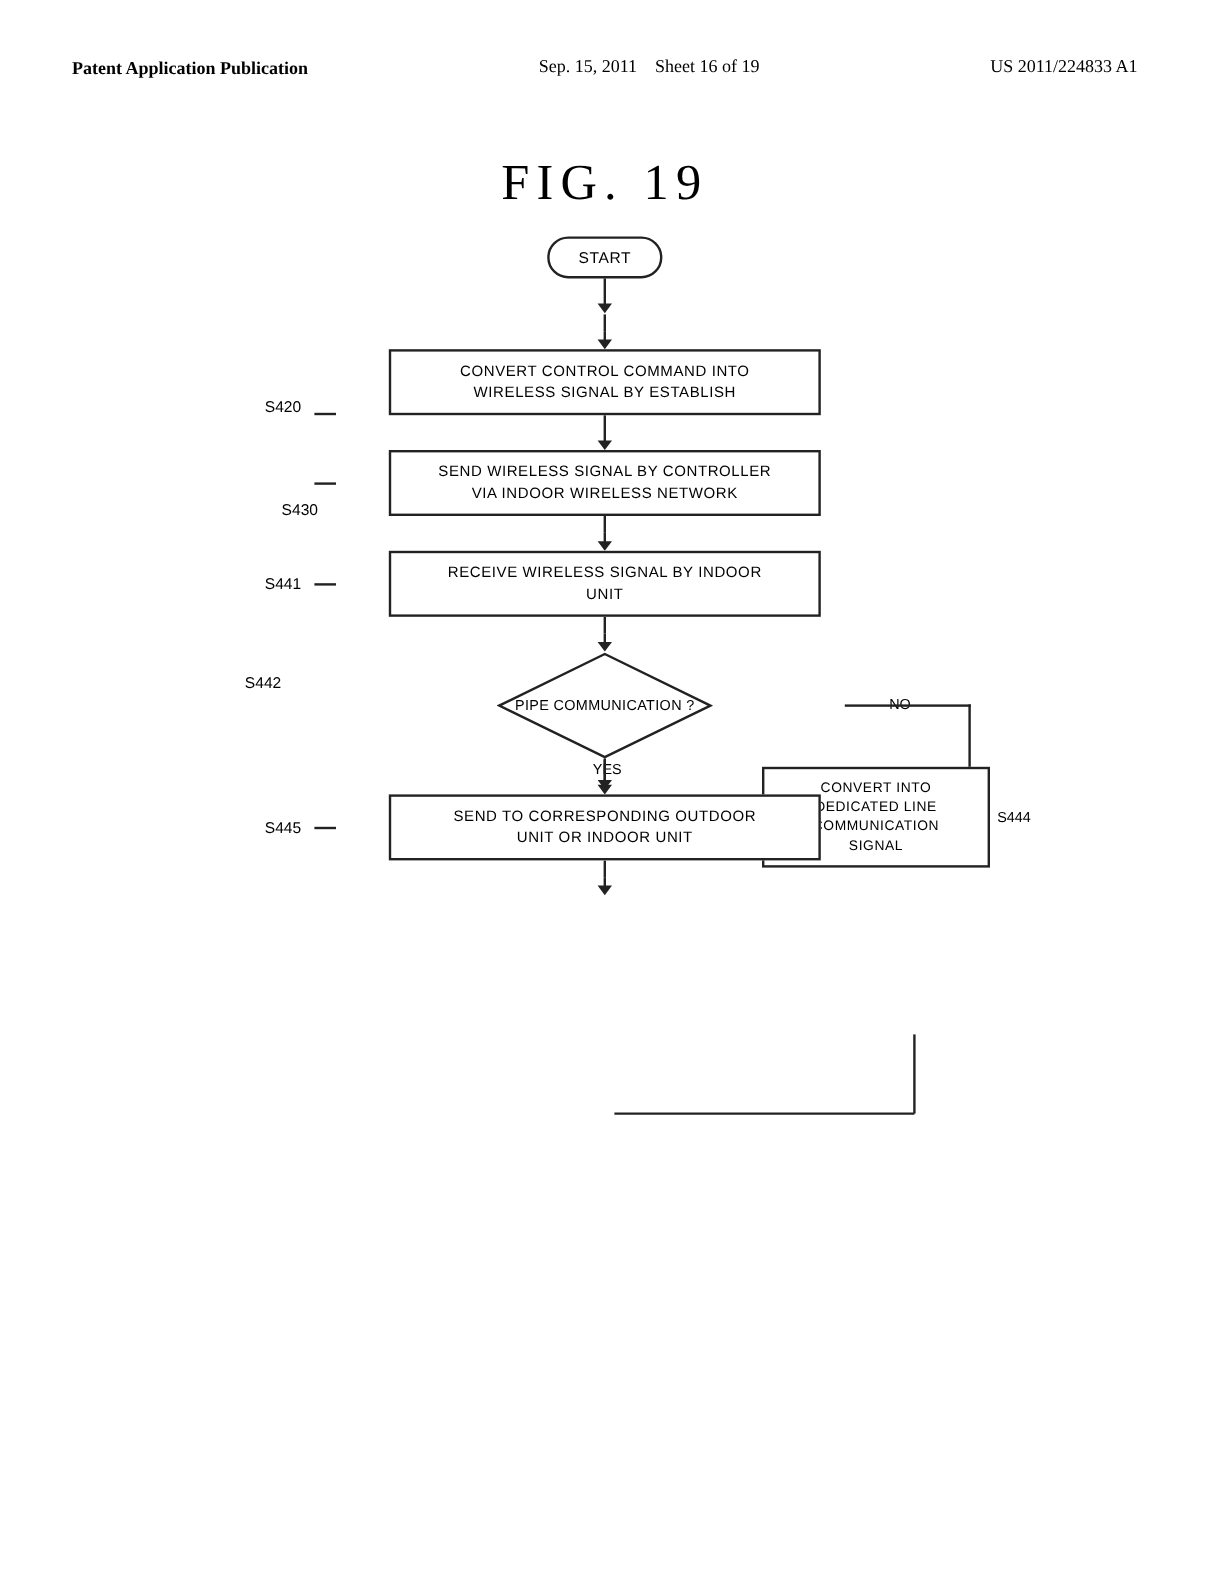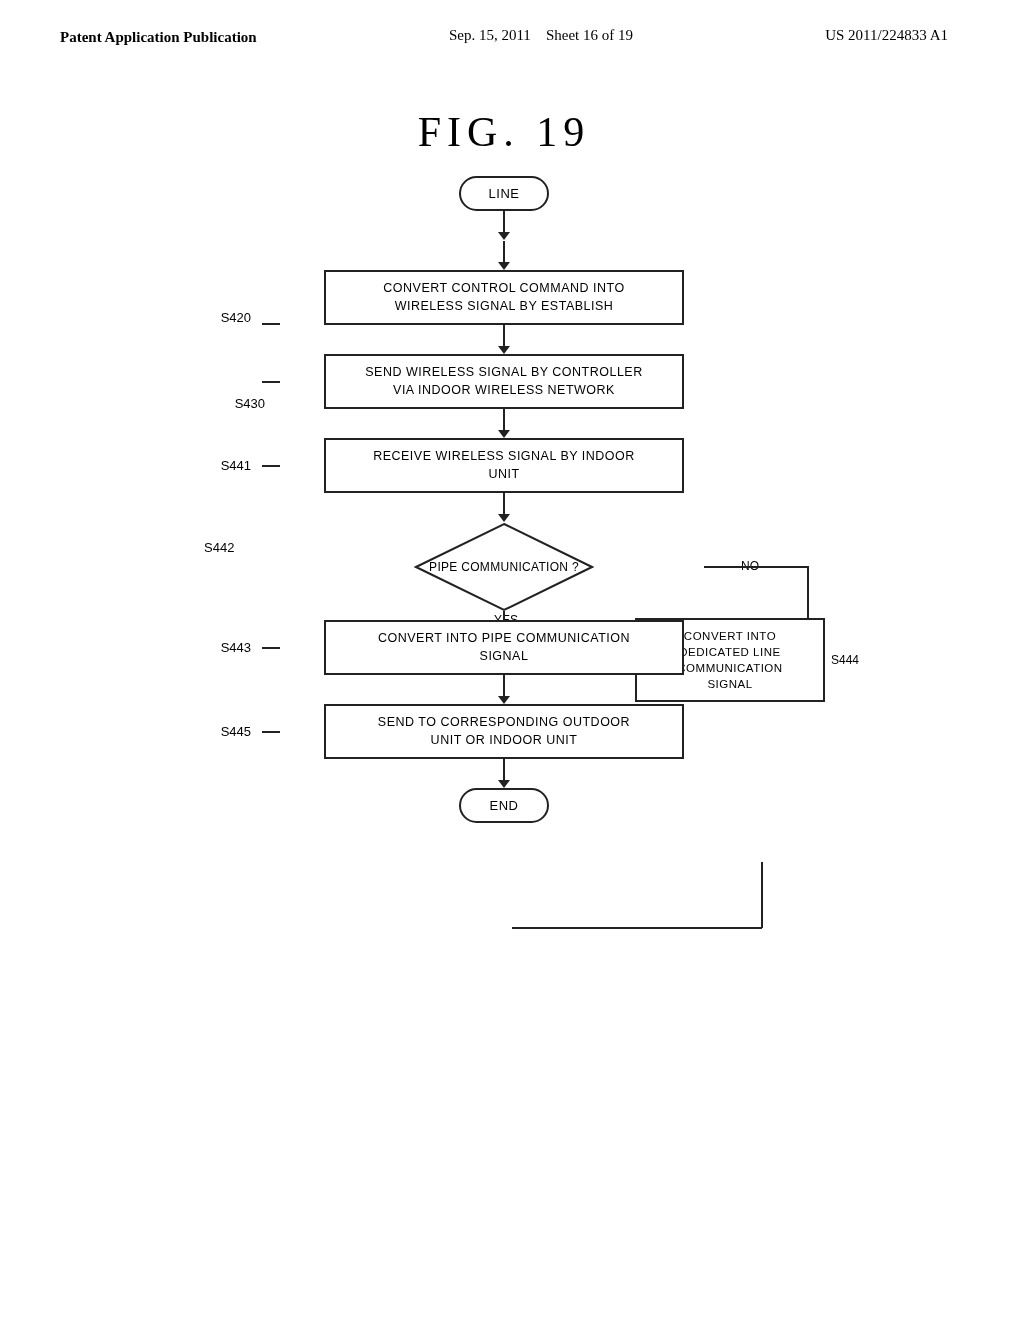--- a/index.html
+++ b/index.html
@@ -9,21 +9,21 @@
       width: 1024px;
       min-height: 1320px;
       position: relative;
       overflow-x: hidden;
     }
 
     .page {
       width: 1008px;
       min-height: 1320px;
       background: #fff;
-      padding: 27px 60px;
+      padding: 48px 60px;
       position: relative;
     }
 
     .header {
       display: flex;
       justify-content: space-between;
       align-items: flex-start;
       margin-bottom: 10px;
       border-bottom: none;
     }
@@ -146,21 +146,21 @@
       <span>Sheet 16 of 19</span>
     </div>
     <div class="header-right">US 2011/224833 A1</div>
   </div>
 
   <div class="fig-title">FIG.  19</div>
 
   <div class="flow-container">
 
     <div style="position:relative; display:flex; align-items:center; justify-content:center; width:700px;">
-      <div class="rounded-rect" style="min-width:90px;">LINE</div>
+      <div class="rounded-rect" style="min-width:90px;">START</div>
     </div>
 
     <div class="connector-line" style="height:22px;"></div>
     <div class="arrow-down" style="height:0; margin-bottom:8px;"></div>
 
 
     <div class="connector-line" style="height:14px;"></div>
     <div style="width:2px; height:8px; background:#222; margin:0 auto; position:relative;">
       <div style="position:absolute; bottom:-7px; left:50%; transform:translateX(-50%); border-left:6px solid transparent; border-right:6px solid transparent; border-top:8px solid #222;"></div>
     </div>
@@ -227,47 +227,38 @@
         <span style="font-size:12px; font-family:Arial,sans-serif; margin-left:6px; white-space:nowrap;">S444</span>
       </div>
 
       <div style="position:absolute; left:50%; transform:translateX(calc(-50% + 0px)); top:91px; font-size:12px; font-family:Arial,sans-serif; padding-left:4px;">YES</div>
 
       <div style="position:absolute; left:50%; transform:translateX(-50%); top:89px; width:2px; height:22px; background:#222;"></div>
       <div style="position:absolute; left:50%; transform:translateX(-50%); top:107px; border-left:6px solid transparent; border-right:6px solid transparent; border-top:8px solid #222;"></div>
 
     </div>
 
-    <div style="position:relative; display:flex; align-items:center; justify-content:center; width:700px; margin-top:8px;">
-      <span class="step-label" style="left:50px;">S443</span>
-      <span style="display:inline-block; width:18px; height:2px; background:#222; position:absolute; left:108px;"></span>
-      <div class="rect" style="width:360px; white-space:pre-line; text-align:center;">CONVERT INTO PIPE COMMUNICATION
-SIGNAL</div>
-    </div>
 
     <div class="connector-line" style="height:14px;"></div>
     <div style="width:2px; height:8px; background:#222; margin:0 auto; position:relative;">
       <div style="position:absolute; bottom:-7px; left:50%; transform:translateX(-50%); border-left:6px solid transparent; border-right:6px solid transparent; border-top:8px solid #222;"></div>
     </div>
 
     <div style="position:relative; display:flex; align-items:center; justify-content:center; width:700px; margin-top:7px;">
       <span class="step-label" style="left:50px;">S445</span>
       <span style="display:inline-block; width:18px; height:2px; background:#222; position:absolute; left:108px;"></span>
       <div class="rect" style="width:360px; white-space:pre-line; text-align:center;">SEND TO CORRESPONDING OUTDOOR
 UNIT OR INDOOR UNIT</div>
     </div>
 
     <div class="connector-line" style="height:14px;"></div>
     <div style="width:2px; height:8px; background:#222; margin:0 auto; position:relative;">
       <div style="position:absolute; bottom:-7px; left:50%; transform:translateX(-50%); border-left:6px solid transparent; border-right:6px solid transparent; border-top:8px solid #222;"></div>
     </div>
 
-    <div style="position:relative; display:flex; align-items:center; justify-content:center; width:700px; margin-top:7px;">
-      <div class="rounded-rect" style="min-width:90px;">END</div>
-    </div>
 
   </div>
 
   <svg id="overlay-svg" style="position:absolute; top:0; left:0; width:1024px; height:1320px; pointer-events:none; z-index:10;">
 
     <line x1="762" y1="862" x2="762" y2="928" stroke="#222" stroke-width="2"></line>
     <line x1="762" y1="928" x2="512" y2="928" stroke="#222" stroke-width="2"></line>
   </svg>
 
 </div>

